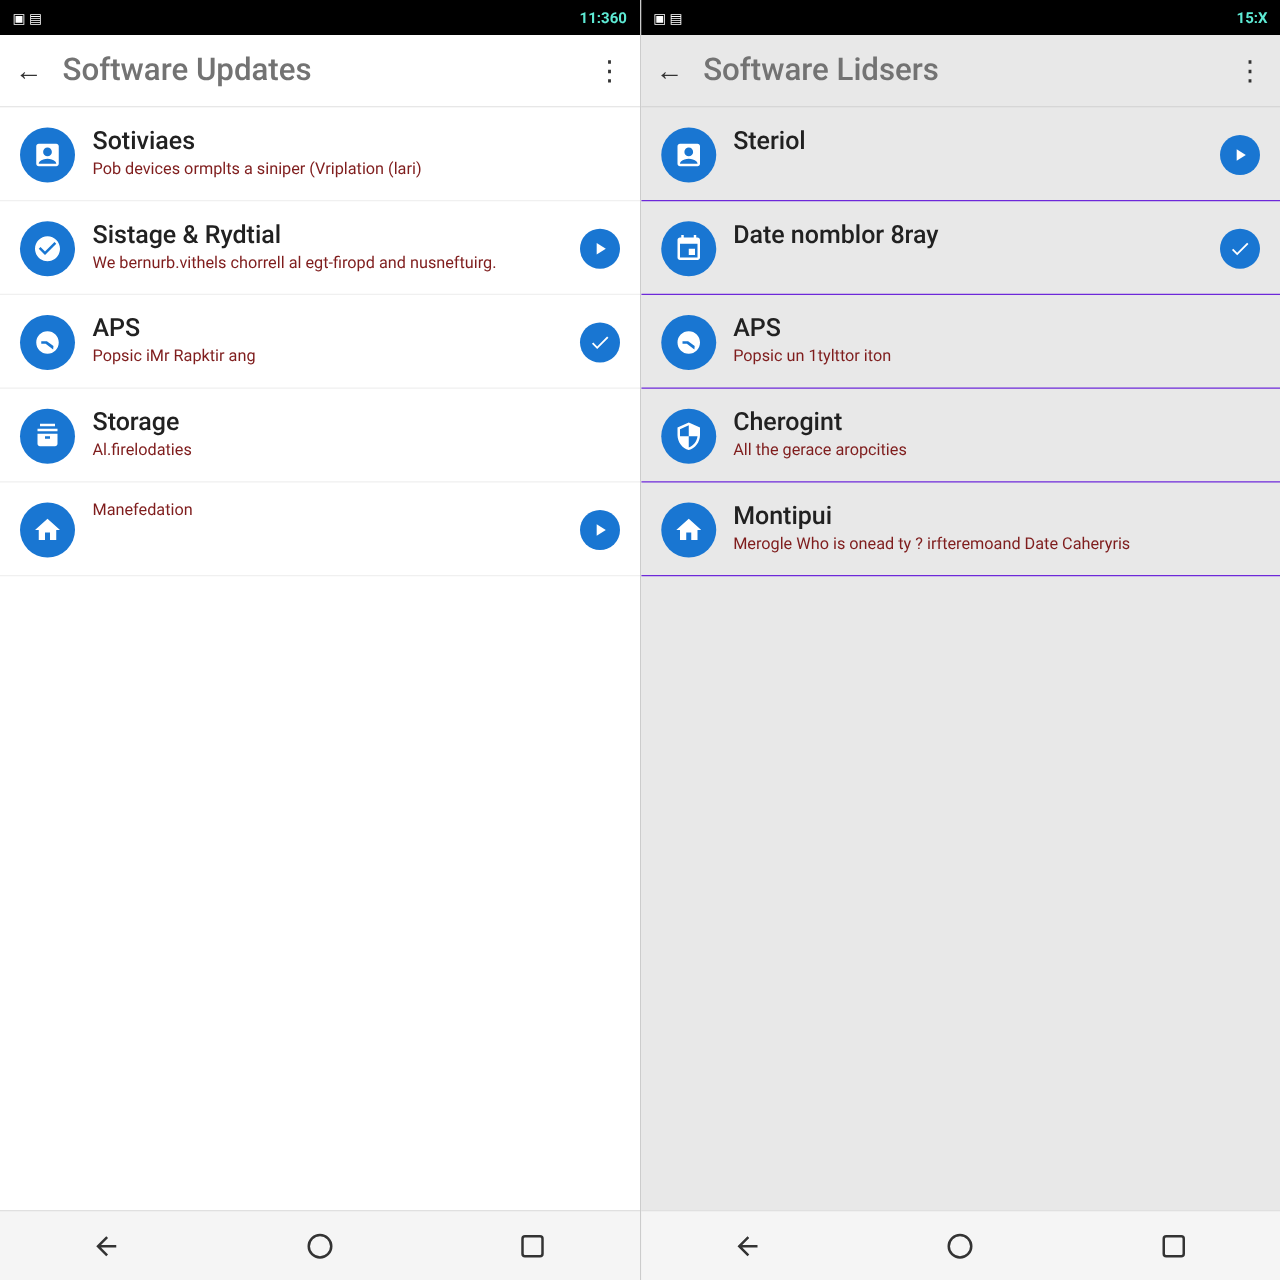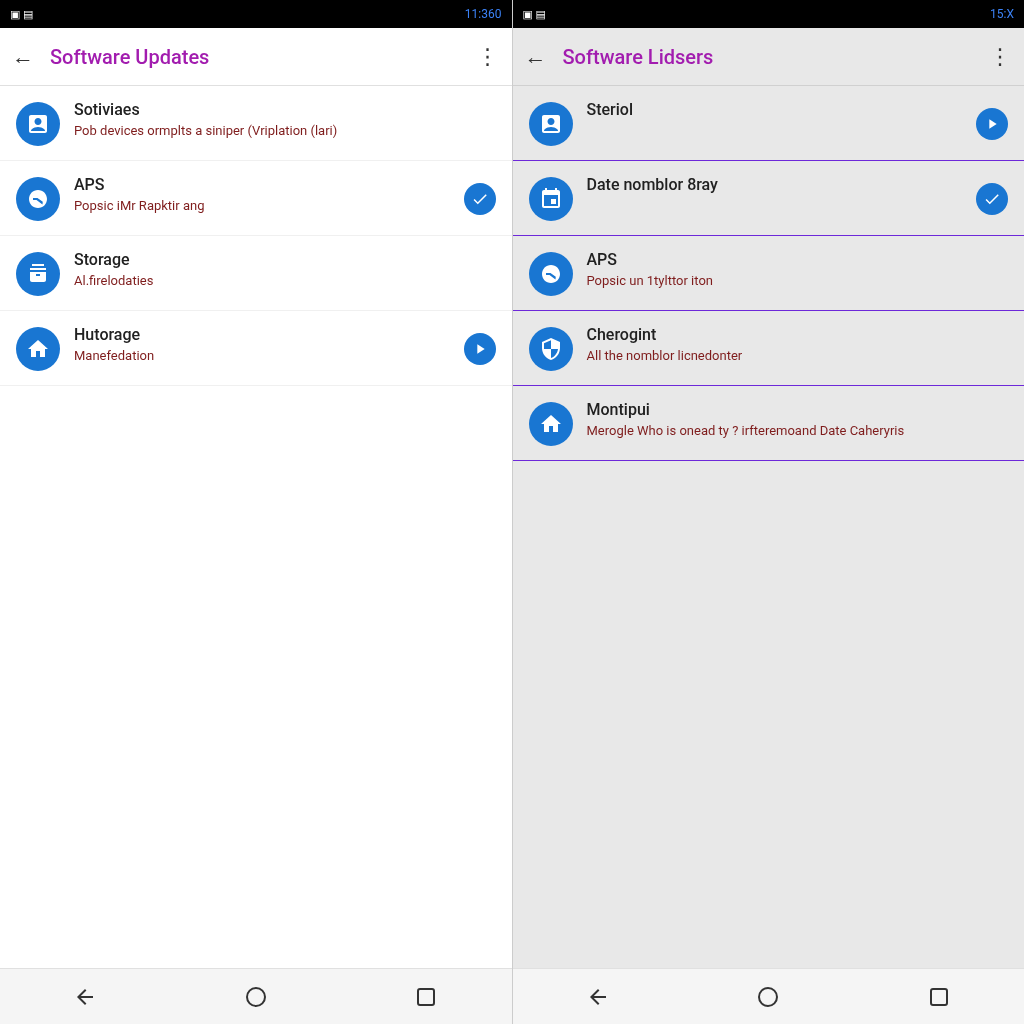--- a/index.html
+++ b/index.html
@@ -47,22 +47,22 @@
     }
 
     .status-bar-right {
       display: flex;
       gap: 4px;
       align-items: center;
     }
 
     .status-time {
       font-size: 12px;
-      font-weight: normal;
-      color: #3b82f6;
+      font-weight: bold;
+      color: #5eead4;
       margin-left: 46px;
     }
 
     
     .app-bar {
       height: 58px;
       background: #fff;
       display: flex;
       align-items: center;
       padding: 0 12px;
@@ -77,23 +77,23 @@
 
     .app-bar-back {
       font-size: 22px;
       color: #333;
       margin-right: 16px;
       cursor: pointer;
     }
 
     .app-bar-title {
       flex: 1;
-      font-size: 20px;
+      font-size: 25px;
       font-weight: 500;
-      color: #a21caf;
+      color: #737373;
     }
 
     .app-bar-more {
       font-size: 22px;
       color: #333;
       cursor: pointer;
       letter-spacing: 1px;
     }
 
     
@@ -138,21 +138,21 @@
       height: 24px;
       fill: #fff;
     }
 
     .item-content {
       flex: 1;
       min-width: 0;
     }
 
     .item-title {
-      font-size: 16px;
+      font-size: 20px;
       font-weight: 500;
       color: #212121;
       margin-bottom: 3px;
     }
 
     .item-subtitle {
       font-size: 13px;
       color: #7f1d1d;
       line-height: 1.4;
     }
@@ -256,20 +256,38 @@
         <svg viewBox="0 0 24 24">
             <path d="M19 3H5c-1.1 0-2 .9-2 2v14c0 1.1.9 2 2 2h14c1.1 0 2-.9 2-2V5c0-1.1-.9-2-2-2zm-7 3c1.93 0 3.5 1.57 3.5 3.5S13.93 13 12 13s-3.5-1.57-3.5-3.5S10.07 6 12 6zm7 13H5v-.23c0-.62.28-1.2.76-1.58C7.47 15.82 9.64 15 12 15s4.53.82 6.24 2.19c.48.38.76.97.76 1.58V19z"></path>
           </svg>
       </div>
       <div class="item-content">
         <div class="item-title">Sotiviaes</div>
         <div class="item-subtitle">Pob devices ormplts a siniper (Vriplation (lari)</div>
       </div>
     </div>
 
+    <div class="list-item">
+      <div class="item-icon">
+        <svg viewBox="0 0 24 24">
+            <path d="M12 2C6.48 2 2 6.48 2 12s4.48 10 10 10 10-4.48 10-10S17.52 2 12 2zm-2 15l-5-5 1.41-1.41L10 14.17l7.59-7.59L19 8l-9 9z"></path>
+          </svg>
+      </div>
+      <div class="item-content">
+        <div class="item-title">Sistage &amp; Rydtial</div>
+        <div class="item-subtitle">We bernurb.vithels chorrell al egt-firopd and nusneftuirg.</div>
+      </div>
+      <div class="item-action">
+        <div class="action-play">
+          <svg viewBox="0 0 24 24">
+              <path d="M8 5v14l11-7z"></path>
+            </svg>
+        </div>
+      </div>
+    </div>
 
     <div class="list-item">
       <div class="item-icon">
         <svg viewBox="0 0 24 24">
             <path d="M12 3C6.95 3 3 6.95 3 12s3.95 9 9 9 9-3.95 9-9-3.95-9-9-9zm4.5 14.5L10.5 13H7V11h4.5l5.25 3.75L16.5 17.5z"></path>
           </svg>
       </div>
       <div class="item-content">
         <div class="item-title">APS</div>
         <div class="item-subtitle">Popsic iMr Rapktir ang</div>
@@ -295,21 +313,20 @@
       </div>
     </div>
 
     <div class="list-item">
       <div class="item-icon">
         <svg viewBox="0 0 24 24">
             <path d="M10 20v-6h4v6h5v-8h3L12 3 2 12h3v8z"></path>
           </svg>
       </div>
       <div class="item-content">
-        <div class="item-title">Hutorage</div>
         <div class="item-subtitle">Manefedation</div>
       </div>
       <div class="item-action">
         <div class="action-play">
           <svg viewBox="0 0 24 24">
               <path d="M8 5v14l11-7z"></path>
             </svg>
         </div>
       </div>
     </div>
@@ -405,21 +422,21 @@
     </div>
 
     <div class="list-item">
       <div class="item-icon">
         <svg viewBox="0 0 24 24">
             <path d="M12 1L3 5v6c0 5.55 3.84 10.74 9 12 5.16-1.26 9-6.45 9-12V5l-9-4zm0 10.99h7c-.53 4.12-3.28 7.79-7 8.94V12H5V6.3l7-3.11v8.8z"></path>
           </svg>
       </div>
       <div class="item-content">
         <div class="item-title">Cherogint</div>
-        <div class="item-subtitle">All the nomblor licnedonter</div>
+        <div class="item-subtitle">All the gerace aropcities</div>
       </div>
     </div>
 
     <div class="list-item">
       <div class="item-icon">
         <svg viewBox="0 0 24 24">
             <path d="M10 20v-6h4v6h5v-8h3L12 3 2 12h3v8z"></path>
           </svg>
       </div>
       <div class="item-content">

